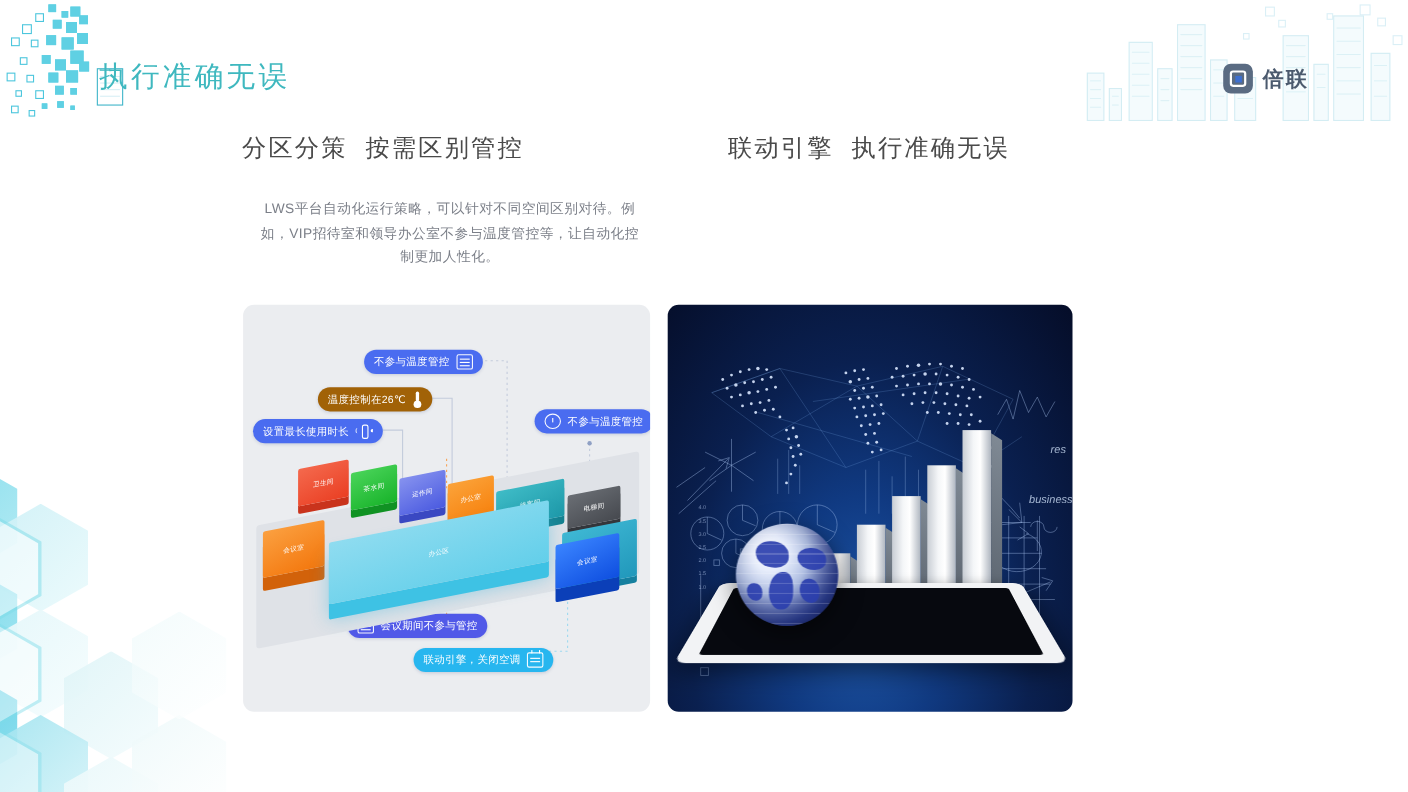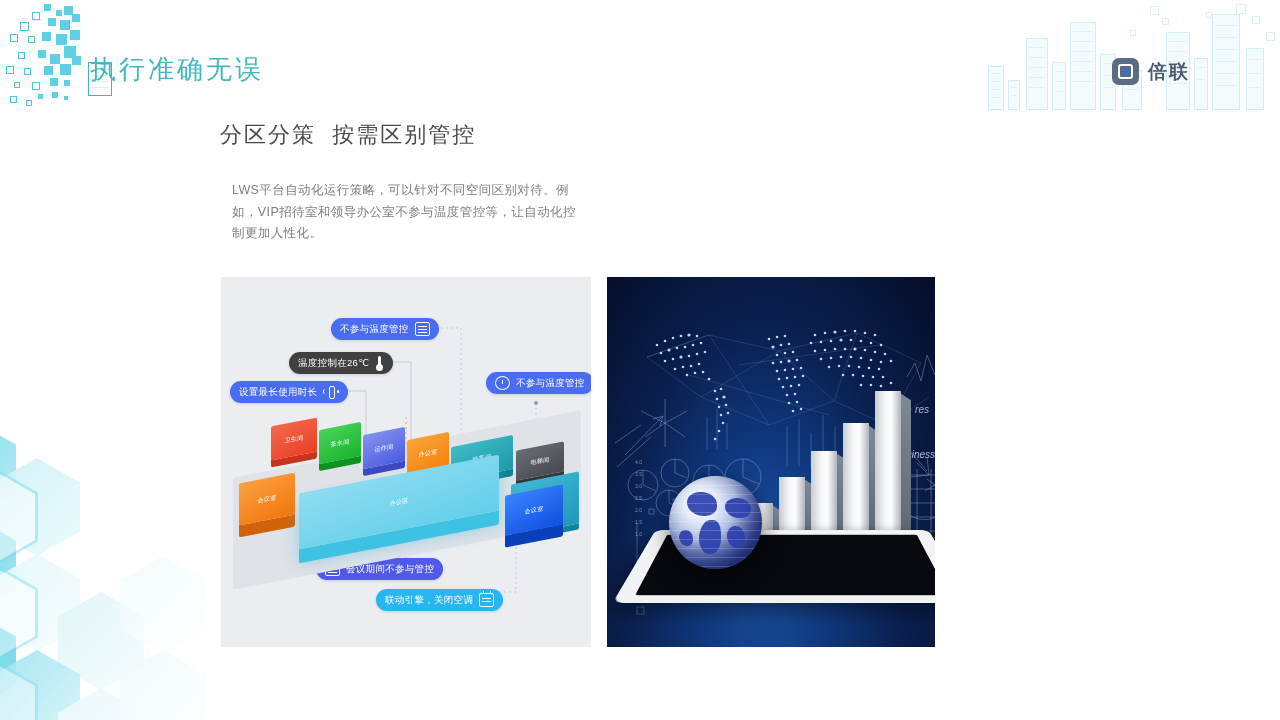--- a/index.html
+++ b/index.html
@@ -64,39 +64,39 @@
   .col.right { left:600px; }
   .col-head {
     font-size:22px; color:#4a4a4a; letter-spacing:2px; text-align:center;
     font-weight:400; white-space:pre;
   }
   .col.left  .col-head { text-align:left; }
   .col-body {
     margin-top:30px; font-size:12.5px; line-height:1.72; color:#7b7f88;
     letter-spacing:.4px;
   }
-  .col.left .col-body { padding:0 14px 0 12px; }
+  .col.left .col-body { padding:0 14px 0 12px;text-align:center; }
   .col.right .col-body { padding:0 14px 0 10px; }
 
   
-  .panel { position:absolute; top:277px; height:370px; overflow:hidden; }
+  .panel { position:absolute; top:277px; height:370px; overflow:hidden;border-radius:10px; }
   .panel.left { left:221px; width:370px; background:#ebedf0; }
-  .panel.right { left:607px; width:328px;
+  .panel.right { left:607px; width:368px;
     background:radial-gradient(ellipse at 48% 78%, #1d56a8 0%, #103a82 28%, #0a2050 58%, #050d28 100%); }
 
   
   .floor { position:absolute; inset:0; }
   .tag {
     position:absolute; display:flex; align-items:center; gap:6px;
     border-radius:13px; padding:4px 9px; color:#fff;
     font-size:9.5px; letter-spacing:.3px; white-space:nowrap;
     box-shadow:0 1px 3px rgba(40,60,120,.18);
   }
   .tag.blue   { background:#4a6cf0; }
-  .tag.orange { background:#404040;text-align:right; }
+  .tag.orange { background:#a16207;text-align:right; }
   .tag.cyan   { background:#27b6ef; }
   .tag.ind    { background:#5159e8; }
   .tag .ic {
     width:15px;height:14px;border:1.2px solid rgba(255,255,255,.95);
     border-radius:2px;display:inline-block;position:relative;flex:0 0 auto;
   }
   .tag .ic::before{content:"";position:absolute;left:2px;right:2px;top:3px;height:1px;background:#fff;box-shadow:0 3px 0 #fff,0 6px 0 #fff;}
   .tag .ic.therm{border:none;width:9px;}
   .tag .ic.therm::before{content:"";position:absolute;left:3px;top:0;width:3px;height:9px;border-radius:2px;background:#fff;box-shadow:none;}
   .tag .ic.therm::after{content:"";position:absolute;left:1px;top:8px;width:7px;height:7px;border-radius:50%;background:#fff;}
@@ -294,20 +294,21 @@
   </div>
   <div class="logo-text">倍联</div>
 </div>
 
 <div class="col left">
   <div class="col-head">分区分策  按需区别管控</div>
   <div class="col-body">LWS平台自动化运行策略，可以针对不同空间区别对待。例如，VIP招待室和领导办公室不参与温度管控等，让自动化控制更加人性化。</div>
 </div>
 
 <div class="col right">
+  <div class="col-head">联动引擎  执行准确无误</div>
 </div>
 
 <div class="panel left">
   <div class="floor">
 
     <svg width="370" height="370" style="position:absolute;inset:0">
       <path d="M190,51 L240,51 L240,175" stroke="#c3cbdb" stroke-width="1" fill="none" stroke-dasharray="2 3"></path>
       <path d="M160,85 L190,85 L190,170" stroke="#c3cbdb" stroke-width="1" fill="none"></path>
       <path d="M120,114 L145,114 L145,168" stroke="#c3cbdb" stroke-width="1" fill="none"></path>
       <path d="M315,126 L315,165" stroke="#c3cbdb" stroke-width="1" fill="none" stroke-dasharray="2 3"></path>

